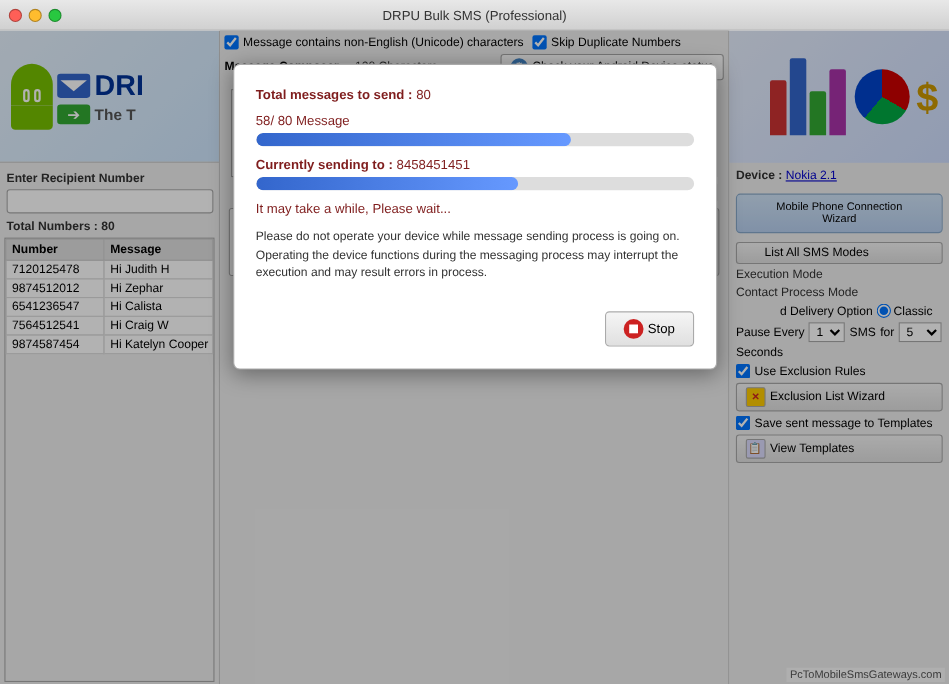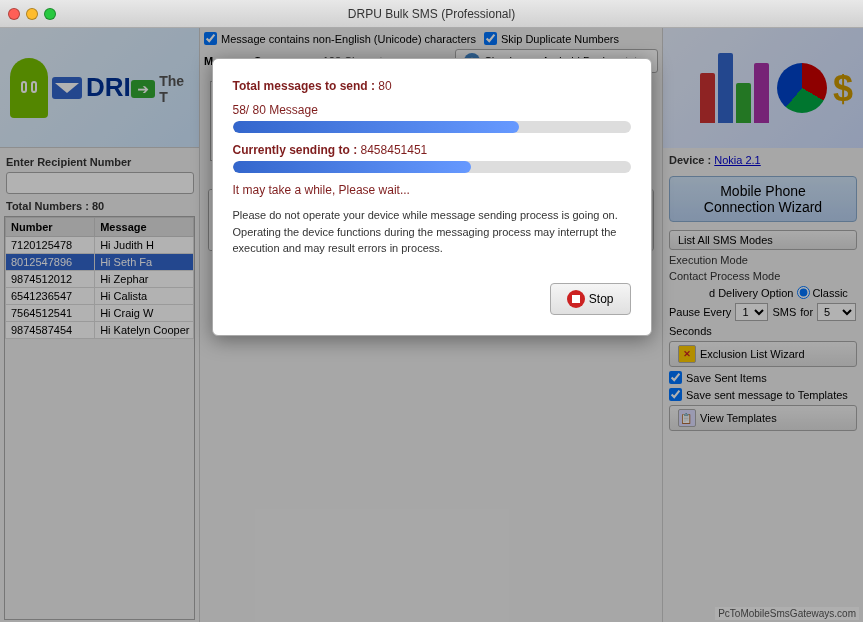--- a/index.html
+++ b/index.html
@@ -58,24 +58,24 @@
     .right-panel { width: 200px; background: #f0f0f0; display: flex; flex-direction: column; }
     .right-top { height: 120px; background: linear-gradient(135deg, #e8f0ff, #d0dfff); display: flex; align-items: center; justify-content: center; position: relative; overflow: hidden; }
     .bar { width: 18px; border-radius: 2px 2px 0 0; }
     .pie-chart { width: 50px; height: 50px; border-radius: 50%; background: conic-gradient(#cc0000 0deg 120deg, #00aa44 120deg 220deg, #0044cc 220deg 360deg); }
     .dollar-sign { font-size: 36px; color: #cc9900; font-weight: bold; position: absolute; right: 10px; top: 40px; }
 
     .device-section { padding: 6px; font-size: 11px; }
     .device-label { font-weight: bold; color: #333; }
     .device-value { color: #0000cc; text-decoration: underline; cursor: pointer; }
 
-    .mobile-conn-btn { margin: 4px 6px; background: linear-gradient(to bottom, #d0e4f8, #b8d0f0); border: 1px solid #88aacc; border-radius: 4px; padding: 6px 26px; font-size: 14px; text-align: center; cursor: pointer; }
+    .mobile-conn-btn { margin: 4px 6px; background: linear-gradient(to bottom, #d0e4f8, #b8d0f0); border: 1px solid #88aacc; border-radius: 4px; padding: 6px 26px; font-size: 10px; text-align: center; cursor: pointer; }
 
     .right-options { padding: 4px 6px; display: flex; flex-direction: column; gap: 4px; font-size: 11px; }
-    .option-btn { background: linear-gradient(to bottom, #f5f5f5, #e0e0e0); border: 1px solid #aaa; border-radius: 3px; padding: 3px 8px; cursor: pointer; font-size: 11px; text-align: left; }
+    .option-btn { background: linear-gradient(to bottom, #f5f5f5, #e0e0e0); border: 1px solid #aaa; border-radius: 3px; padding: 3px 25px; cursor: pointer; font-size: 11px; text-align: left; }
     .option-label { font-size: 11px; color: #333; }
 
     .exec-mode-row { display: flex; align-items: center; gap: 4px; margin-left: 40px; }
     .classic-radio { display: flex; align-items: center; gap: 2px; }
 
     .pause-row { display: flex; align-items: center; gap: 4px; flex-wrap: wrap; }
     .small-select { padding: 1px 2px; font-size: 11px; border: 1px solid #aaa; background: white; }
 
     .checkbox-option { display: flex; align-items: center; gap: 4px; }
     .excl-btn { display: flex; align-items: center; gap: 4px; background: linear-gradient(to bottom, #f5f5f5, #e0e0e0); border: 1px solid #aaa; border-radius: 3px; padding: 3px 8px; cursor: pointer; font-size: 11px; }
@@ -115,21 +115,21 @@
     <div class="logo-area">
 
       <div style="display:flex;align-items:center;gap:4px;">
         <div style="display:flex;flex-direction:column;align-items:center;">
           <div style="width:38px;height:38px;background:#78C000;border-radius:50% 50% 0 0;display:flex;align-items:flex-end;justify-content:center;padding-bottom:3px;">
             <div style="width:6px;height:12px;background:#78C000;border-radius:3px;margin:0 2px;border:2px solid white;"></div>
             <div style="width:6px;height:12px;background:#78C000;border-radius:3px;margin:0 2px;border:2px solid white;"></div>
           </div>
           <div style="width:38px;height:22px;background:#78C000;border-radius:0 0 4px 4px;"></div>
         </div>
-        <div style="display:flex;flex-direction:row;">
+        <div style="display:flex;flex-direction:column;">
           <div style="display:flex;align-items:center;">
 
             <div style="width:30px;height:22px;background:#3366cc;border-radius:3px;display:flex;align-items:center;justify-content:center;margin-right:4px;">
               <div style="width:0;height:0;border-left:12px solid transparent;border-right:12px solid transparent;border-top:10px solid white;"></div>
             </div>
             <span style="font-size:26px;font-weight:bold;color:#003399;">DRI</span>
           </div>
 
           <div style="display:flex;align-items:center;margin-top:2px;">
             <div style="width:30px;height:18px;background:#33aa33;border-radius:3px;display:flex;align-items:center;justify-content:center;margin-right:4px;">
@@ -151,24 +151,20 @@
           <tr>
             <th>Number</th>
             <th>Message</th>
           </tr>
         </thead>
         <tbody id="table-body">
         <tr class="row-normal">
               <td>7120125478</td>
               <td>Hi Judith H</td>
             </tr>
-            <tr class="row-selected">
-              <td>8012547896</td>
-              <td>Hi Seth Fa</td>
-            </tr>
             <tr class="row-normal">
               <td>9874512012</td>
               <td>Hi Zephar</td>
             </tr>
             <tr class="row-normal">
               <td>6541236547</td>
               <td>Hi Calista</td>
             </tr>
             <tr class="row-normal">
               <td>7564512541</td>
@@ -261,32 +257,32 @@
           <option>1</option><option>2</option><option>5</option>
         </select>
         <span>SMS</span>
         <span>for</span>
         <select class="small-select">
           <option>5</option><option>10</option><option>30</option>
         </select>
         <span>Seconds</span>
       </div>
 
+      <label class="checkbox-option">
+        <input type="checkbox" checked="" style="">
+        <span>Use Exclusion Rules</span>
+      </label>
 
       <button class="excl-btn">
         <div class="excl-icon">
           <span style="color:#cc2222;font-weight:bold;font-size:9px;">✕</span>
         </div>
         <span>Exclusion List Wizard</span>
       </button>
 
-      <label class="checkbox-option">
-        <input type="checkbox" checked="" style="">
-        <span>Save Sent Items</span>
-      </label>
 
       <label class="checkbox-option">
         <input type="checkbox" checked="" style="">
         <span>Save sent message to Templates</span>
       </label>
 
       <button class="view-templates-btn">
         <div class="template-icon">📋</div>
         <span>View Templates</span>
       </button>

